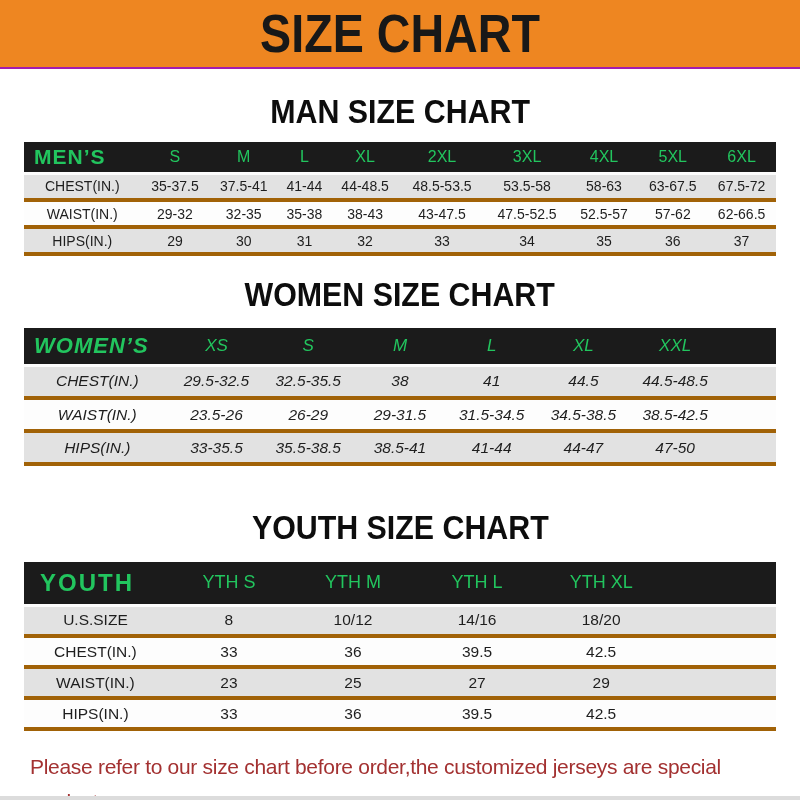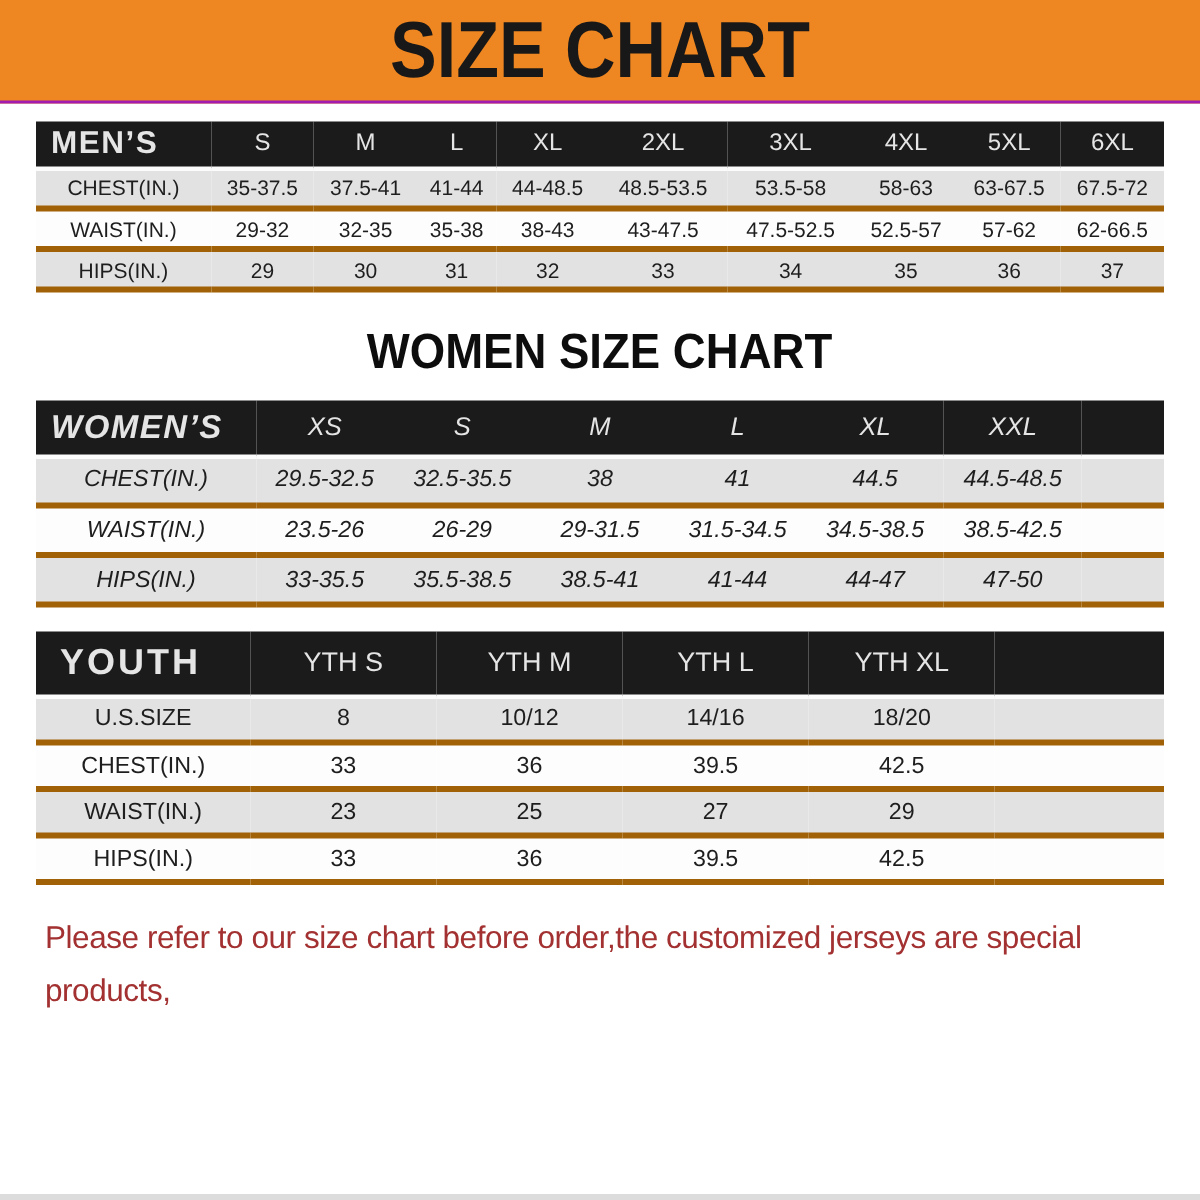--- a/index.html
+++ b/index.html
@@ -55,21 +55,21 @@
     border-collapse: collapse;
     text-align: center;
     color: #1e1e1e;
   }
   table.women, table.youth { table-layout: fixed; }
   table.women { margin-top: 15px; font-style: italic; }
   table.youth { margin-top: 16px; }
 
   thead tr {
     background: var(--bar-bg, #1B1B1B);
-    color: #e5e5e5;
+    color: #22c55e;
     border-bottom: 3px solid #fcfcfc;
   }
   th { font-weight: normal; }
   th.bar-label {
     text-align: left;
     padding-left: 10px;
     font-weight: bold;
     letter-spacing: 1px;
     white-space: nowrap;
   }
@@ -119,20 +119,21 @@
 </style>
 </head>
 <body>
 
 <div class="page">
   <div class="banner">
     <span class="banner-text">SIZE CHART</span>
   </div>
 
   <div id="sections">
+      <div class="section-heading h-men"><span>MAN SIZE CHART</span></div>
       <table class="size-table men">
         <colgroup>
           <col class="c-label">
           <col class="c-data">
           <col class="c-data">
           <col class="c-data">
           <col class="c-data">
           <col class="c-data">
           <col class="c-data">
           <col class="c-data">
@@ -242,20 +243,21 @@
             <td>33-35.5</td>
             <td>35.5-38.5</td>
             <td>38.5-41</td>
             <td>41-44</td>
             <td>44-47</td>
             <td>47-50</td>
             <td></td>
           </tr>
         </tbody>
       </table>
+      <div class="section-heading h-youth"><span>YOUTH SIZE CHART</span></div>
       <table class="size-table youth">
         <colgroup>
           <col class="c-label">
           <col class="c-data">
           <col class="c-data">
           <col class="c-data">
           <col class="c-data">
           <col class="c-fill">
         </colgroup>
         <thead>

